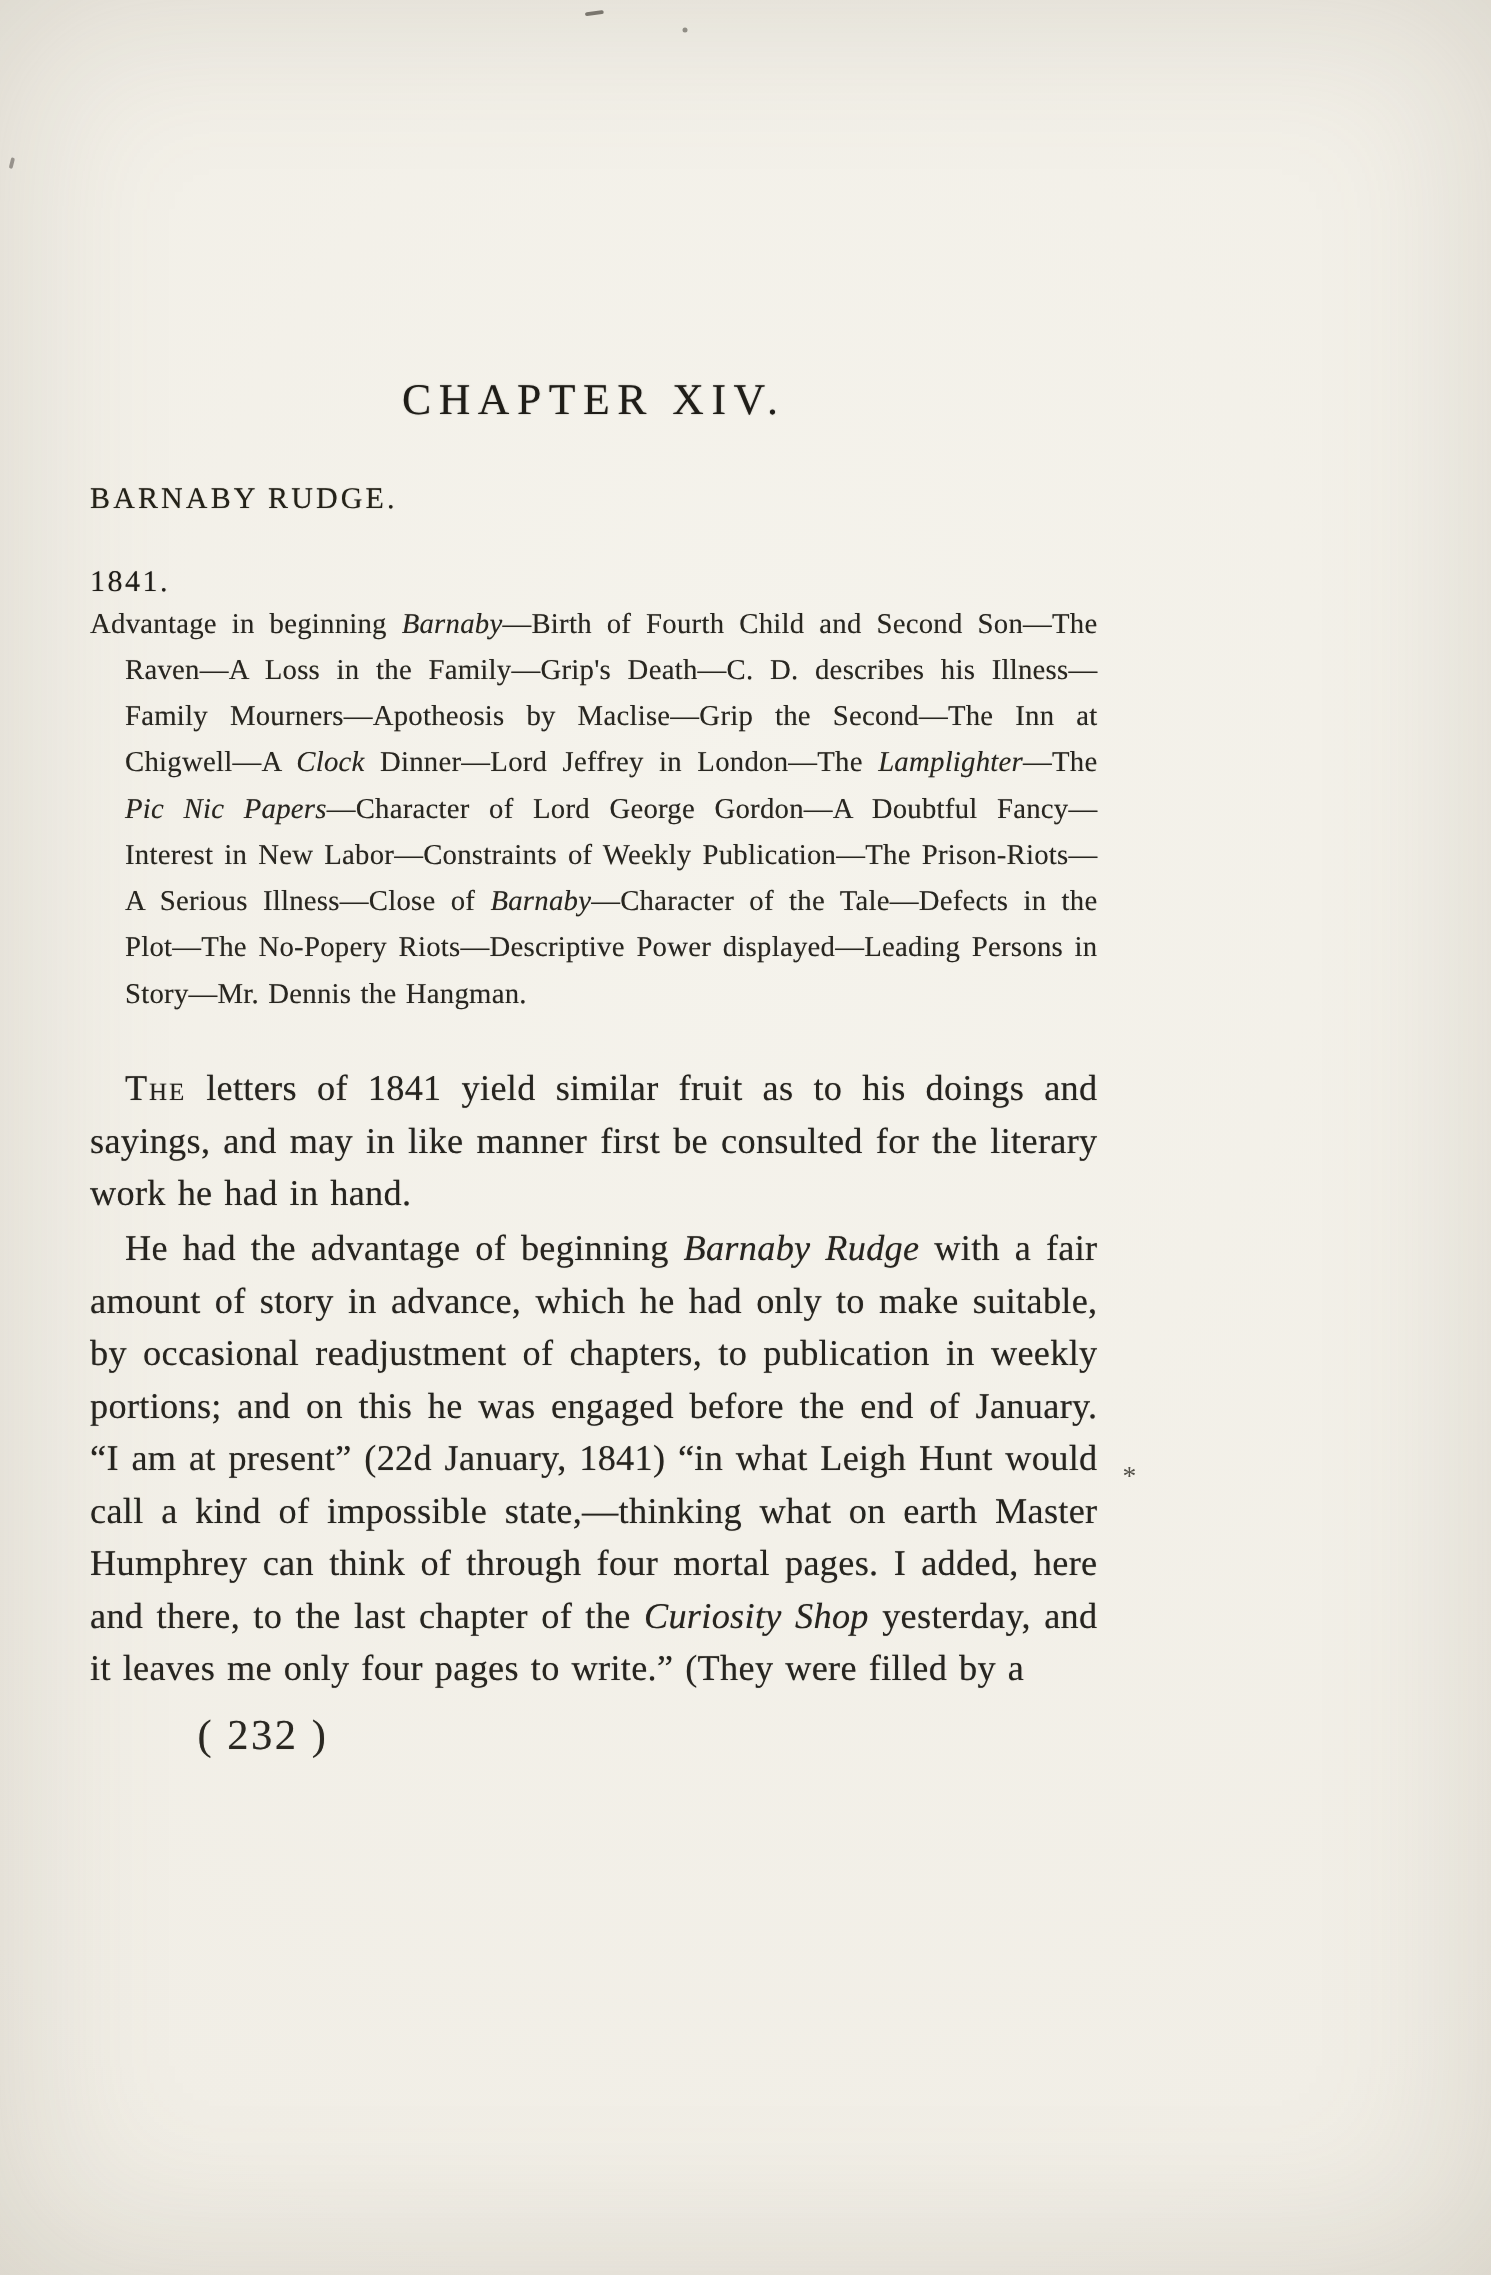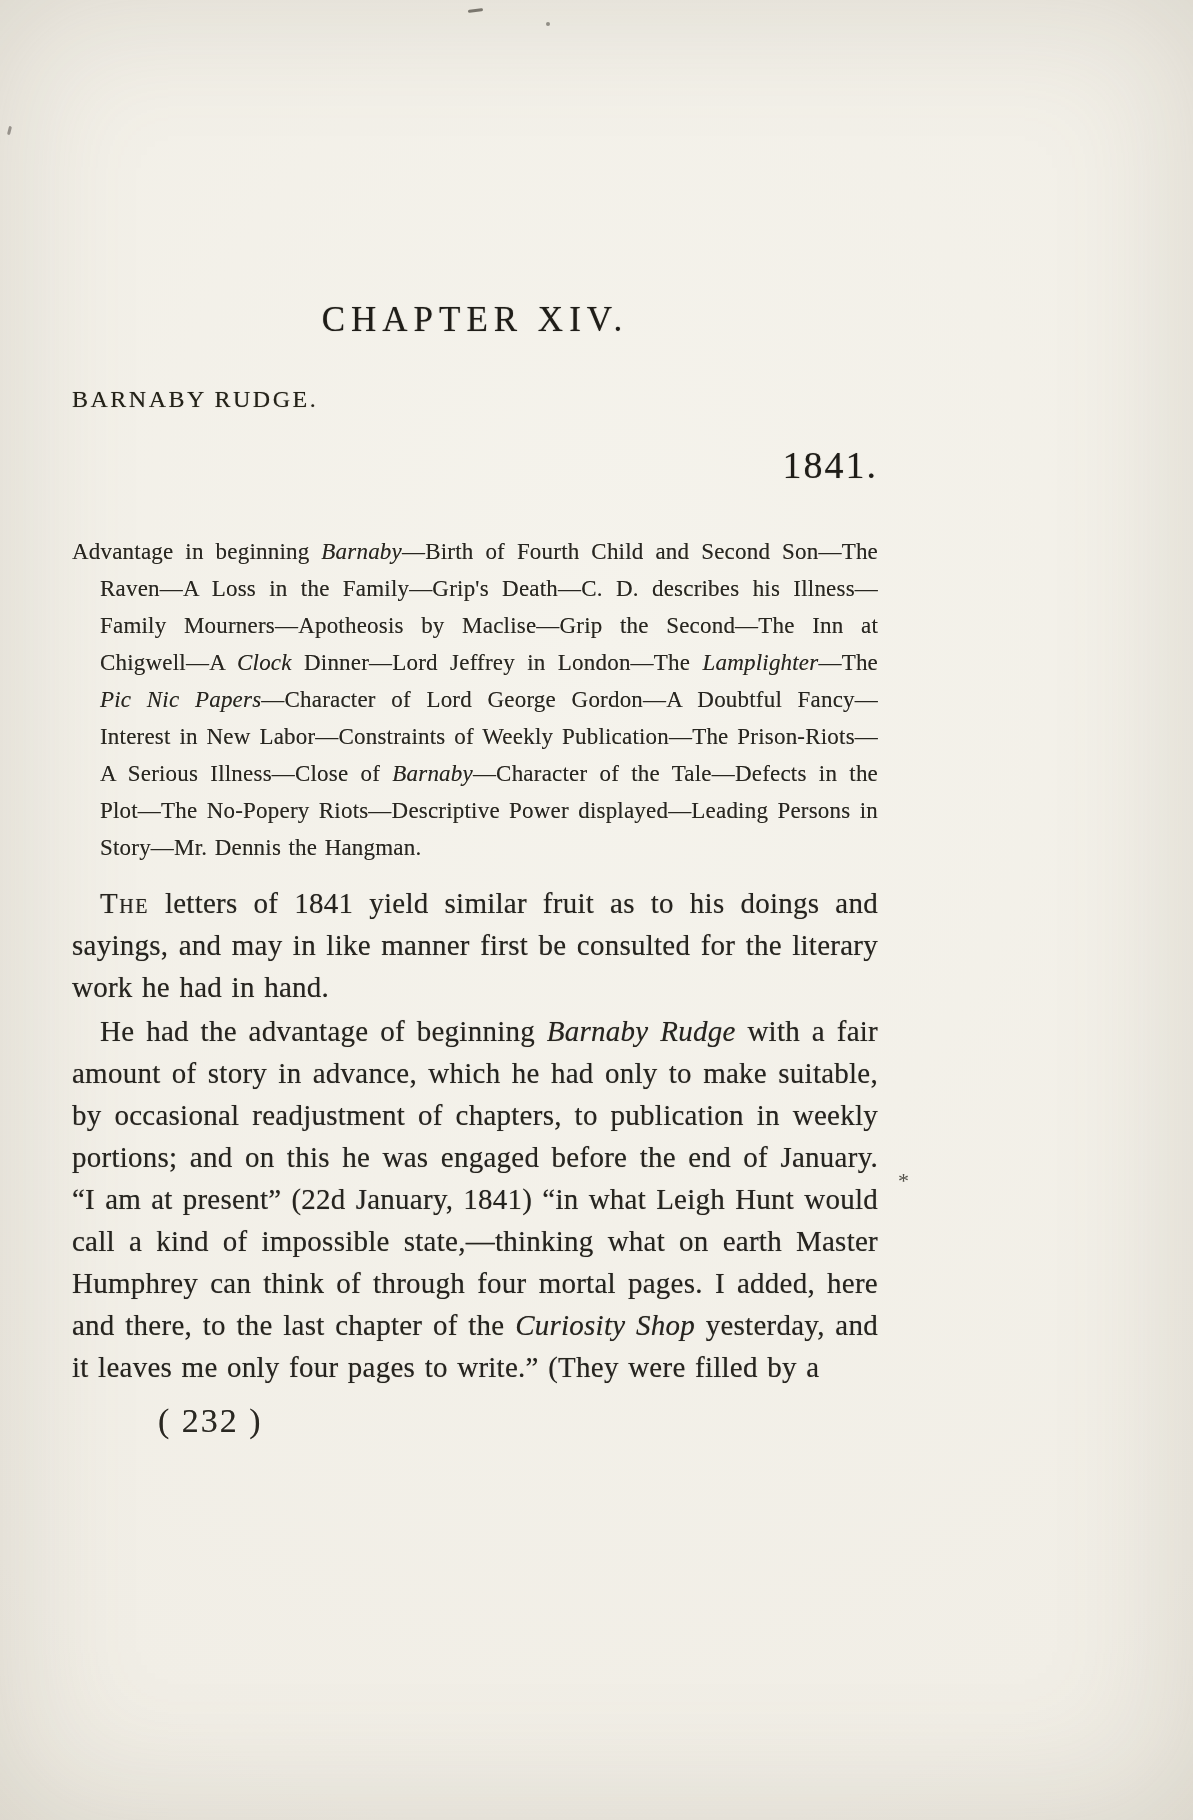--- a/index.html
+++ b/index.html
@@ -38,30 +38,29 @@
   .book-title {
     margin-top: 46px;
     font-size: 24px;
     font-weight: normal;
     letter-spacing: 2.5px;
     color: #242218;
     text-shadow: 0 0 0.8px rgba(31, 29, 24, 0.5);
   }
 
   .year {
-    margin-top: 30px;
-    text-align: right;
-    font-size: 38px;
+    margin-top: 40px;
+    text-align: left;
+    font-size: 24px;
     letter-spacing: 2px;
     color: #1f1d18;
     text-shadow: 0 0 0.8px rgba(31, 29, 24, 0.5);
   }
 
   .synopsis {
-    margin-top: 46px;
     font-size: 23px;
     line-height: 37px;
     text-align: justify;
     padding-left: 28px;
     text-indent: -28px;
     letter-spacing: 0.2px;
     word-spacing: 1.5px;
     color: #282620;
     text-shadow: 0 0 0.6px rgba(40, 38, 32, 0.45);
   }
@@ -71,21 +70,21 @@
   .body-para {
     font-size: 29px;
     line-height: 42px;
     text-align: justify;
     letter-spacing: 0.25px;
     word-spacing: 2px;
     color: #26241f;
     text-shadow: 0 0 0.7px rgba(38, 36, 31, 0.5);
   }
 
-  .para-first { margin-top: 16px; text-indent: 28px; }
+  .para-first { margin-top: 37px; text-indent: 28px; }
   .para-second { margin-top: 2px; text-indent: 28px; }
 
   .lead-smallcaps {
     font-variant: small-caps;
     letter-spacing: 1.5px;
   }
 
   .page-number {
     margin-top: 14px;
     margin-left: 86px;

